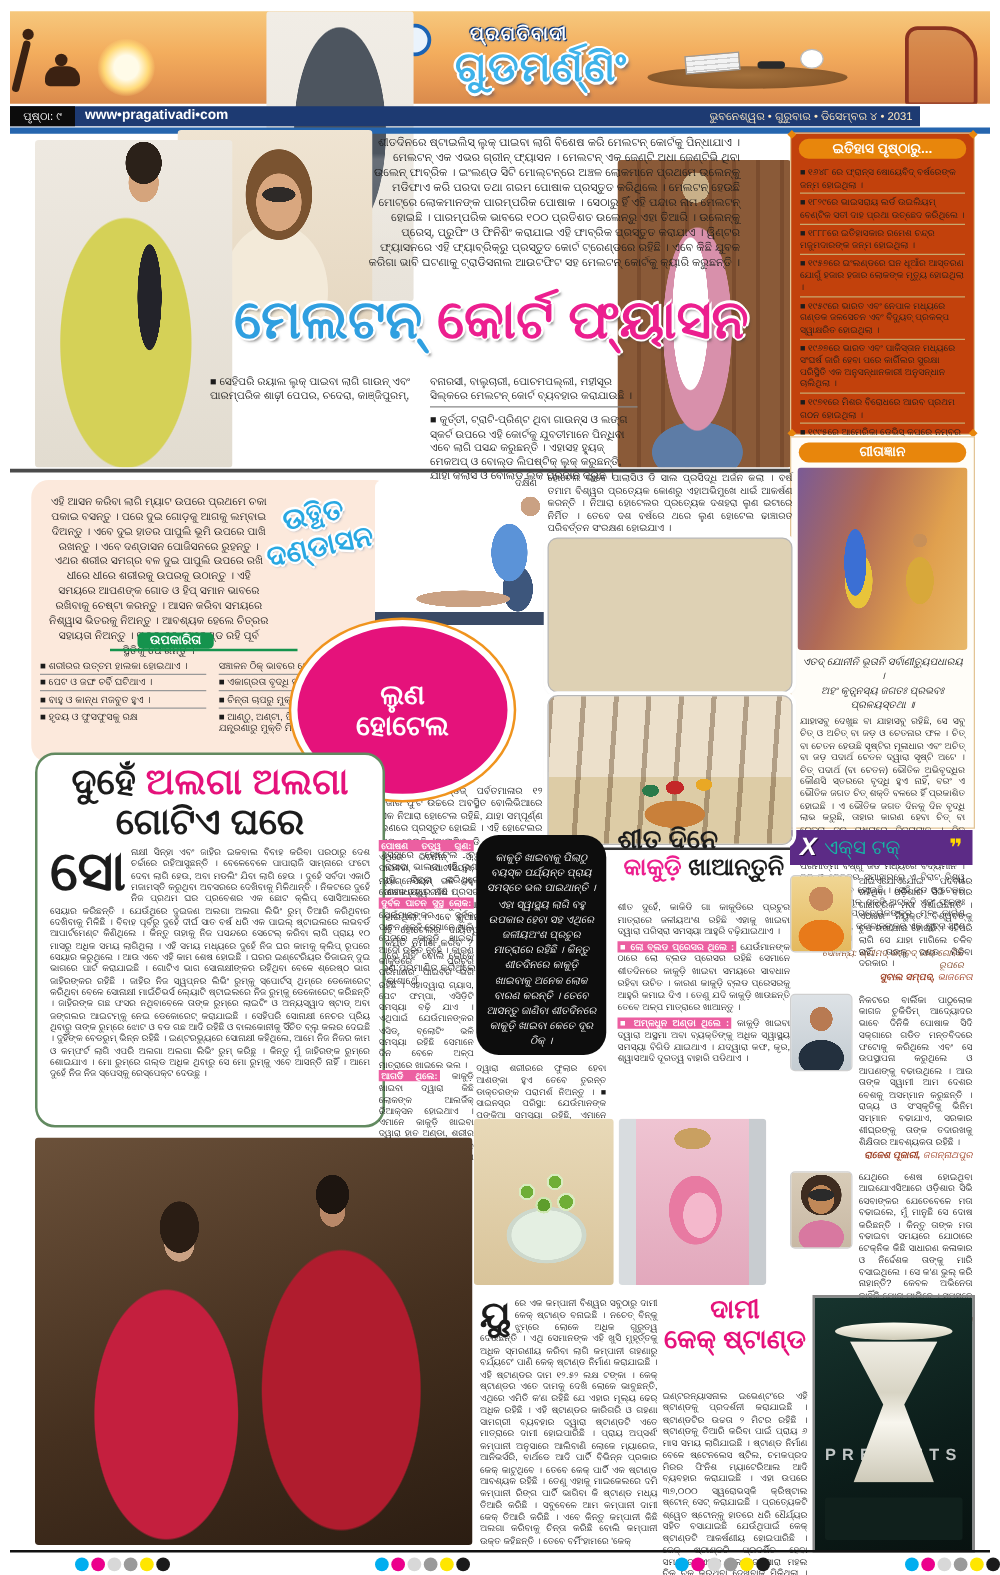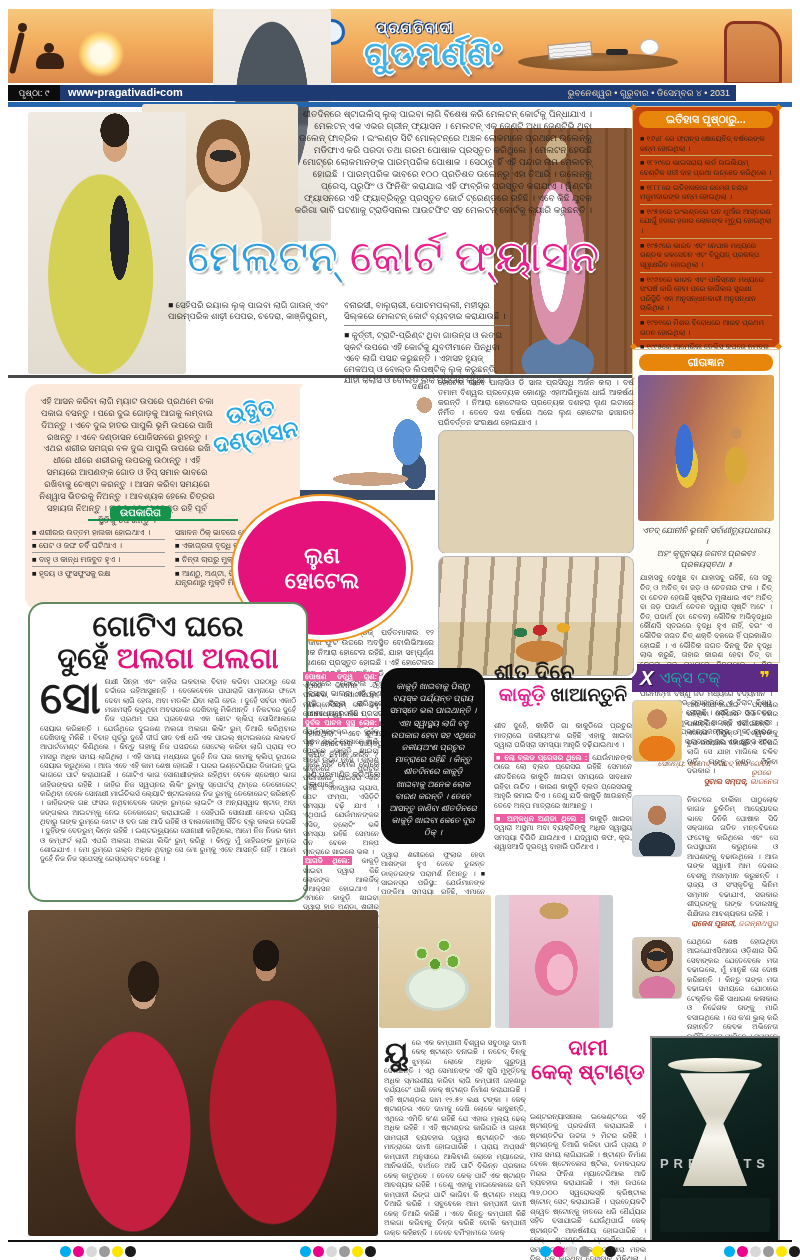--- a/index.html
+++ b/index.html
@@ -52,21 +52,21 @@
      radial-gradient(52px 120px at 50% 42%,#4d555f 0 70%,rgba(0,0,0,0) 71%),
      linear-gradient(180deg,#f1ede6,#e8e3da);}
   .ph-pink{background:
      radial-gradient(18px 20px at 45% 9%,#c9b089 0 60%,rgba(0,0,0,0) 61%),
      radial-gradient(26px 110px at 42% 50%,#fff 0 55%,rgba(0,0,0,0) 56%),
      radial-gradient(44px 130px at 46% 55%,#d890ab 0 62%,rgba(0,0,0,0) 63%),
      radial-gradient(60px 40px at 46% 95%,#5d7ca6 0 60%,rgba(0,0,0,0) 61%),
      repeating-linear-gradient(90deg,#8a5a38 0 16px,#7a4c2e 16px 19px);}
   
   .fashion-intro{left:292px;top:108px;width:300px;font-size:9px;line-height:1.34;text-align:right;}
-  .fashion-head{left:150px;top:233px;width:486px;text-align:center;font-weight:normal;font-size:43px;line-height:1.1;
+  .fashion-head{left:150px;top:233px;width:486px;text-align:center;font-weight:bold;font-size:43px;line-height:1.1;
     text-shadow:-2px 0 0 #fff,2px 0 0 #fff,0 -2px 0 #fff,0 2px 0 #fff,2px 3px 2px rgba(60,60,60,.5);}
   .hd-blue{color:#2f9fe0;} .hd-pink{color:#ec1f8f;}
   .fashion-cols{left:168px;top:300px;width:342px;display:flex;gap:10px;font-size:8.6px;line-height:1.3;}
   .fashion-cols p{margin:0 0 4px 0;border-bottom:1px solid #888;padding-bottom:3px;}
   .fashion-cols p:last-child{border-bottom:none;}
   .rule1{left:8px;top:375px;width:626px;height:3px;background:#4a4a4a;}
   
   .histbox{left:632px;top:106px;width:146px;height:240px;background:#c2410c;border:1px solid #e3c495;}
   .orange-hd{background:#e8860c;color:#fff;font-weight:bold;font-size:11px;text-align:center;
     border-radius:8px;padding:2px 0;margin:4px 6px;}
@@ -349,22 +349,22 @@
     <span>ଲୁଣ</span>
     <span>ହୋଟେଲ</span>
   </div>
   <div class="abs salt-intro">ହୋଟେଲ ଭାବେ ପାଲାସିଓ ଡି ସାଲ ପ୍ରସିଦ୍ଧି ଅର୍ଜନ କଲା । ବର୍ଷ ତମାମ ବିଶ୍ୱର ପ୍ରତ୍ୟେକ କୋଣରୁ ଏହାଅଭିମୁଖେ ଧାଇଁ ଆକର୍ଷଣ କରନ୍ତି । ନିଆରା ହୋଟେଲର ପ୍ରତ୍ୟେକ ଦଶହରା ଲୁଣ ଇଟାରେ ନିର୍ମିତ । ତେବେ ଦଶ ବର୍ଷରେ ଥରେ ଲୁଣ ହୋଟେଲ ଢାଞ୍ଚାରତ ପରିବର୍ତ୍ତନ ସଂରକ୍ଷଣ ହୋଇଯାଏ ।</div>
   <div class="photo framed salt-ph1"></div>
   <div class="photo framed salt-ph2"></div>
   <div class="abs salt-rule"></div>
 
   <div class="abs sona-box">
     <div class="sona-h">
+      <div><span>ଦୁହେଁ </span><span class="sona-pink">ଅଲଗା ଅଲଗା</span></div>
       <div>ଗୋଟିଏ ଘରେ</div>
-      <div><span>ଦୁହେଁ </span><span class="sona-pink">ଅଲଗା ଅଲଗା</span></div>
     </div>
     <div class="sona-body">
       <span class="sona-drop">ସୋ</span><span>ନାକ୍ଷୀ ସିନ୍ହା ଏବଂ ଜାହିର ଇକବାଲ ବିବାହ କରିବା ପରଠାରୁ ଦେଶ ଚର୍ଚ୍ଚାରେ ରହିଆସୁଛନ୍ତି । ବେଳେବେଳେ ପାପାରାଜି ସାମ୍ନାରେ ଫଟୋ ଦେବା ଲାଗି ହେଉ, ଅବା ମଡଲିଂ ଯିବା ଲାଗି ହେଉ । ଦୁହେଁ ସର୍ବଦା ଏକାଠି ମଜାମସ୍ତି କରୁଥିବା ଅବସରରେ ଦେଖିବାକୁ ମିଳିଥାନ୍ତି । ନିକଟରେ ଦୁହେଁ ନିଜ ପ୍ରଥମ ଘର ପ୍ରବେଶର ଏକ ଛୋଟ କ୍ଲିପ୍ ସୋସିଆଲରେ ସେୟାର କରିଛନ୍ତି । ଯେଉଁଥିରେ ଦୁଇଜଣ ଅଲଗା ଅଲଗା ଲିଭିଂ ରୁମ୍ ତିଆରି କରିଥିବାର ଦେଖିବାକୁ ମିଳିଛି । ବିବାହ ପୂର୍ବରୁ ଦୁହେଁ ଦୀର୍ଘ ସାତ ବର୍ଷ ଧରି ଏକ ପାଇଲ୍ ଷ୍ଟାଇଲରେ ଲଭବର୍ଡ ଆପାର୍ଟମେଣ୍ଟ କିଣିଥିଲେ । କିନ୍ତୁ ତାହାକୁ ନିଜ ପସନ୍ଦରେ ସେଟେଲ୍ କରିବା ଲାଗି ପ୍ରାୟ ୧୦ ମାସରୁ ଅଧିକ ସମୟ ଲାଗିଥିଲା । ଏହି ସମୟ ମଧ୍ୟରେ ଦୁହେଁ ନିଜ ଘର କାମକୁ କ୍ଲିପ୍ ରୂପରେ ସେୟାର କରୁଥିଲେ । ଆଉ ଏବେ ଏହି କାମ ଶେଷ ହୋଇଛି । ଘରର ଇଣ୍ଟେରିୟର ଡିଜାଇନ୍ ଦୁଇ ଭାଗରେ ପାର୍ଟ କରାଯାଇଛି । ଗୋଟିଏ ଭାଗ ସୋନାକ୍ଷୀଙ୍କର ରହିଥିବା ବେଳେ ଶ୍ରେଷ୍ଠ ଭାଗ ଜାହିରଙ୍କର ରହିଛି । ଜାହିର ନିଜ ସ୍ୱପ୍ନର ଲିଭିଂ ରୁମ୍‌କୁ ସ୍ପୋର୍ଟସ୍ ଥିମ୍‌ରେ ଡେକୋରେଟ୍ କରିଥିବା ବେଳେ ସୋନାକ୍ଷୀ ମାଇଁଚିଭର୍ସ ଲ୍ୟୋଟି ଷ୍ଟାଇଲରେ ନିଜ ରୁମ୍‌କୁ ଡେକୋରେଟ୍ କରିଛନ୍ତି । ଜାହିରଙ୍କ ଗଛ ଫସର ନଥିବାବେଳେ ତାଙ୍କ ରୁମ୍‌ରେ ଲାଇଟିଂ ଓ ଅନ୍ୟସ୍ୱାଦ ଷ୍ଟାଡ୍ ଅବା ଜଙ୍ଗଲର ଆଇଟମ୍‌କୁ ନେଇ ଡେକୋରେଟ୍ କରାଯାଇଛି । ସେହିପରି ସୋନାକ୍ଷୀ ନେଚର ପ୍ରିୟ ଥିବାରୁ ତାଙ୍କ ରୁମ୍‌ରେ ଝୋଟ ଓ ବଡ ଗଛ ଆଦି ରହିଛି ଓ ବାଲକୋନୀକୁ ସିଁଚିତ ବ୍ଲୁ କଲର ଦେଇଛି । ଦୁହିଁଙ୍କ ବେଡରୁମ୍ ଭିନ୍ନ ରହିଛି । ଇଣ୍ଟରଭ୍ୟୁରେ ସୋନାକ୍ଷୀ କହିଥିଲେ, ଆମେ ନିଜ ନିଜର କାମ ଓ କମ୍‌ଫର୍ଟ ଲାଗି ଏପରି ଅଲଗା ଅଲଗା ଲିଭିଂ ରୁମ୍ କରିଛୁ । କିନ୍ତୁ ମୁଁ ଜାହିରଙ୍କ ରୁମ୍‌ରେ ଶୋଇଯାଏ । ମୋ ରୁମ୍‌ରେ ଗଲ୍ଡ ଅଧିକ ଥିବାରୁ ସେ ମୋ ରୁମ୍‌କୁ ଏବେ ଆସନ୍ତି ନାହିଁ । ଆମେ ଦୁହେଁ ନିଜ ନିଜ ସ୍ପେସ୍‌କୁ ରେସ୍ପେକ୍ଟ ଦେଉଛୁ ।</span>
     </div>
   </div>
 
   <div class="abs kak-left">
     <div><span class="lbl">ପୋଷଣ ତତ୍ତ୍ୱ ଗୁଣ:</span><span> ଏଥିରେ ଭିଟାମିନ୍ -ସି, ପାଇବର, ପୋଟାସିୟମ, ମ୍ୟାଗ୍ନେସିୟମ୍ ଭଳି ବହୁ ପୋଷକ ତତ୍ତ୍ୱ ରହିଛି ।</span></div>
     <div><span class="lbl">ଦୁର୍ବଳ ପାଚନ ସୁସ୍ଥ ଲୋକ:</span><span> ଯେଉଁମାନଙ୍କର ଦୁର୍ବଳ ପାଚନ ଶକ୍ତି ସେମାନେ ଖାଲି ପେଟରେ କାକୁଡ଼ି ଖାଇବା ଆଦୌ ଉଚିତ ନୁହେଁ । କାରଣ କାକୁଡ଼ିରେ ପ୍ରଚୁର ପରିମାଣର ପାଇବର ଭରି ରହିଛି । ଏହାଦ୍ୱାରା ଗ୍ୟାସ, ପେଟ ଫମ୍ପା, ଏସିଡ଼ିଟି ସମସ୍ୟା ବଢ଼ି ଯାଏ । ଏଥିପାଇଁ ଯେଉଁମାନଙ୍କର ଏସିଡ୍, ବ୍ଲୋଟିଂ ଭଳି ସମସ୍ୟା ରହିଛି ସେମାନେ ଦିନ ବେଳେ ଅଳ୍ପ ମାତ୍ରାରେ ଖାଇଲେ ଭଲ ।</span></div>
     <div><span class="lbl">ଆଗଡି ଥିଲେ:</span><span> କାକୁଡ଼ି ଖାଇବା ଦ୍ୱାରା କିଛି ଲୋକଙ୍କ ଆଲର୍ଜିକ୍ ରିଆକ୍ସନ ହୋଇଥାଏ । ଏମାନେ କାକୁଡ଼ି ଖାଇବା ଦ୍ୱାରା ହାତ ଅଣ୍ଡା, ଶରୀର ଫୁଲି ଯାଏ । ଦୁର୍ବଳ ପାଚନ ଥିବା ଲୋକ ଅଳ୍ପ ମାତ୍ରାରେ ଖାଇଲେ ଭଲ ।</span></div>

